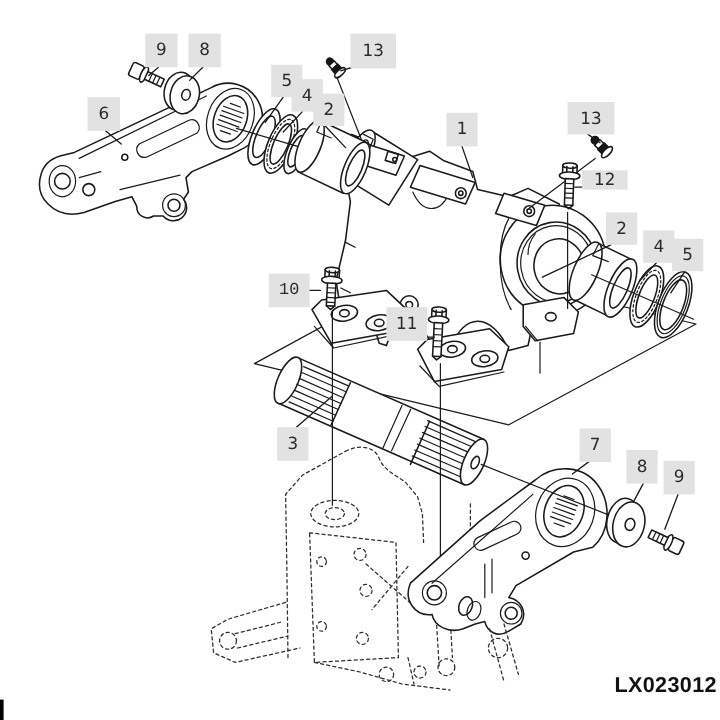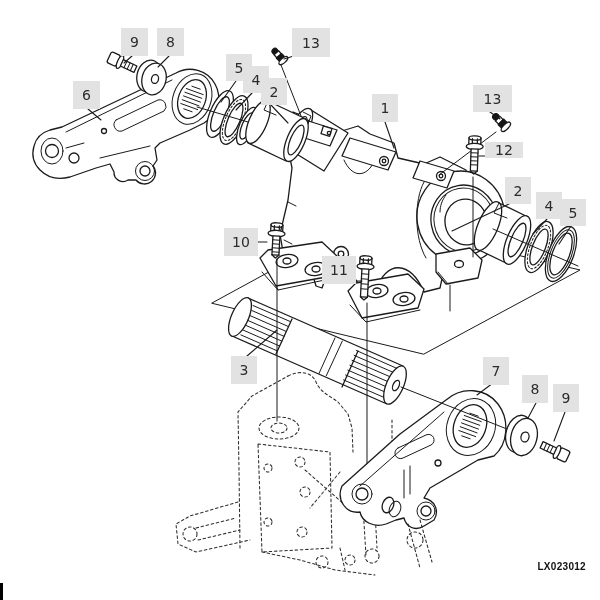--- a/index.html
+++ b/index.html
@@ -3,21 +3,21 @@
 <meta charset="utf-8">
 <style>
   html,body{margin:0;padding:0;background:#fff;}
   .stage{position:relative;width:600px;height:600px;background:#fff;overflow:hidden;
          font-family:"Liberation Sans","DejaVu Sans",sans-serif;}
   .stage svg{position:absolute;left:0;top:0;}
   .callout{position:absolute;display:flex;align-items:center;justify-content:center;
            background:var(--callout-bg,#e2e2e2);color:#2b2b2b;font-size:14px;line-height:1;
            font-family:"DejaVu Sans","Liberation Sans",sans-serif;cursor:pointer;user-select:none;}
   .figcode{position:absolute;left:512px;top:561px;width:74px;text-align:right;
-           font-weight:bold;font-size:10px;color:#111;letter-spacing:.3px;}
+           font-weight:bold;font-size:18px;color:#111;letter-spacing:.3px;}
   .edgemark{position:absolute;left:0;top:583px;width:3px;height:17px;background:#000;}
   .ln{stroke:#1b1b1b;stroke-width:1.3;fill:none;stroke-linecap:round;stroke-linejoin:round;}
   .w{fill:#fff;}
   .thin{stroke-width:1;}
   .ghost{stroke:#2e2e2e;stroke-width:1.05;fill:none;stroke-dasharray:2.6 2.6;stroke-linecap:round;}
   .dark{fill:#151515;stroke:#151515;}
 </style>
 </head>
 <body>
 
@@ -337,21 +337,21 @@
       </div>
       <div class="callout" style="left: 505px; top: 177px; width: 26px; height: 27px;">
         <span>2</span>
       </div>
       <div class="callout" style="left: 536px; top: 192px; width: 26px; height: 27px;">
         <span>4</span>
       </div>
       <div class="callout" style="left: 560px; top: 199px; width: 26px; height: 27px;">
         <span>5</span>
       </div>
-      <div class="callout" style="left: 224px; top: 228px; width: 34px; height: 28px;">
+      <div class="callout" style="left: 224px; top: 228px; width: 34px; height: 28px; font-family: Liberation Mono, monospace;">
         <span>10</span>
       </div>
       <div class="callout" style="left: 322px; top: 256px; width: 34px; height: 28px;">
         <span>11</span>
       </div>
       <div class="callout" style="left: 231px; top: 356px; width: 26px; height: 28px;">
         <span>3</span>
       </div>
       <div class="callout" style="left: 483px; top: 357px; width: 26px; height: 28px;">
         <span>7</span>

